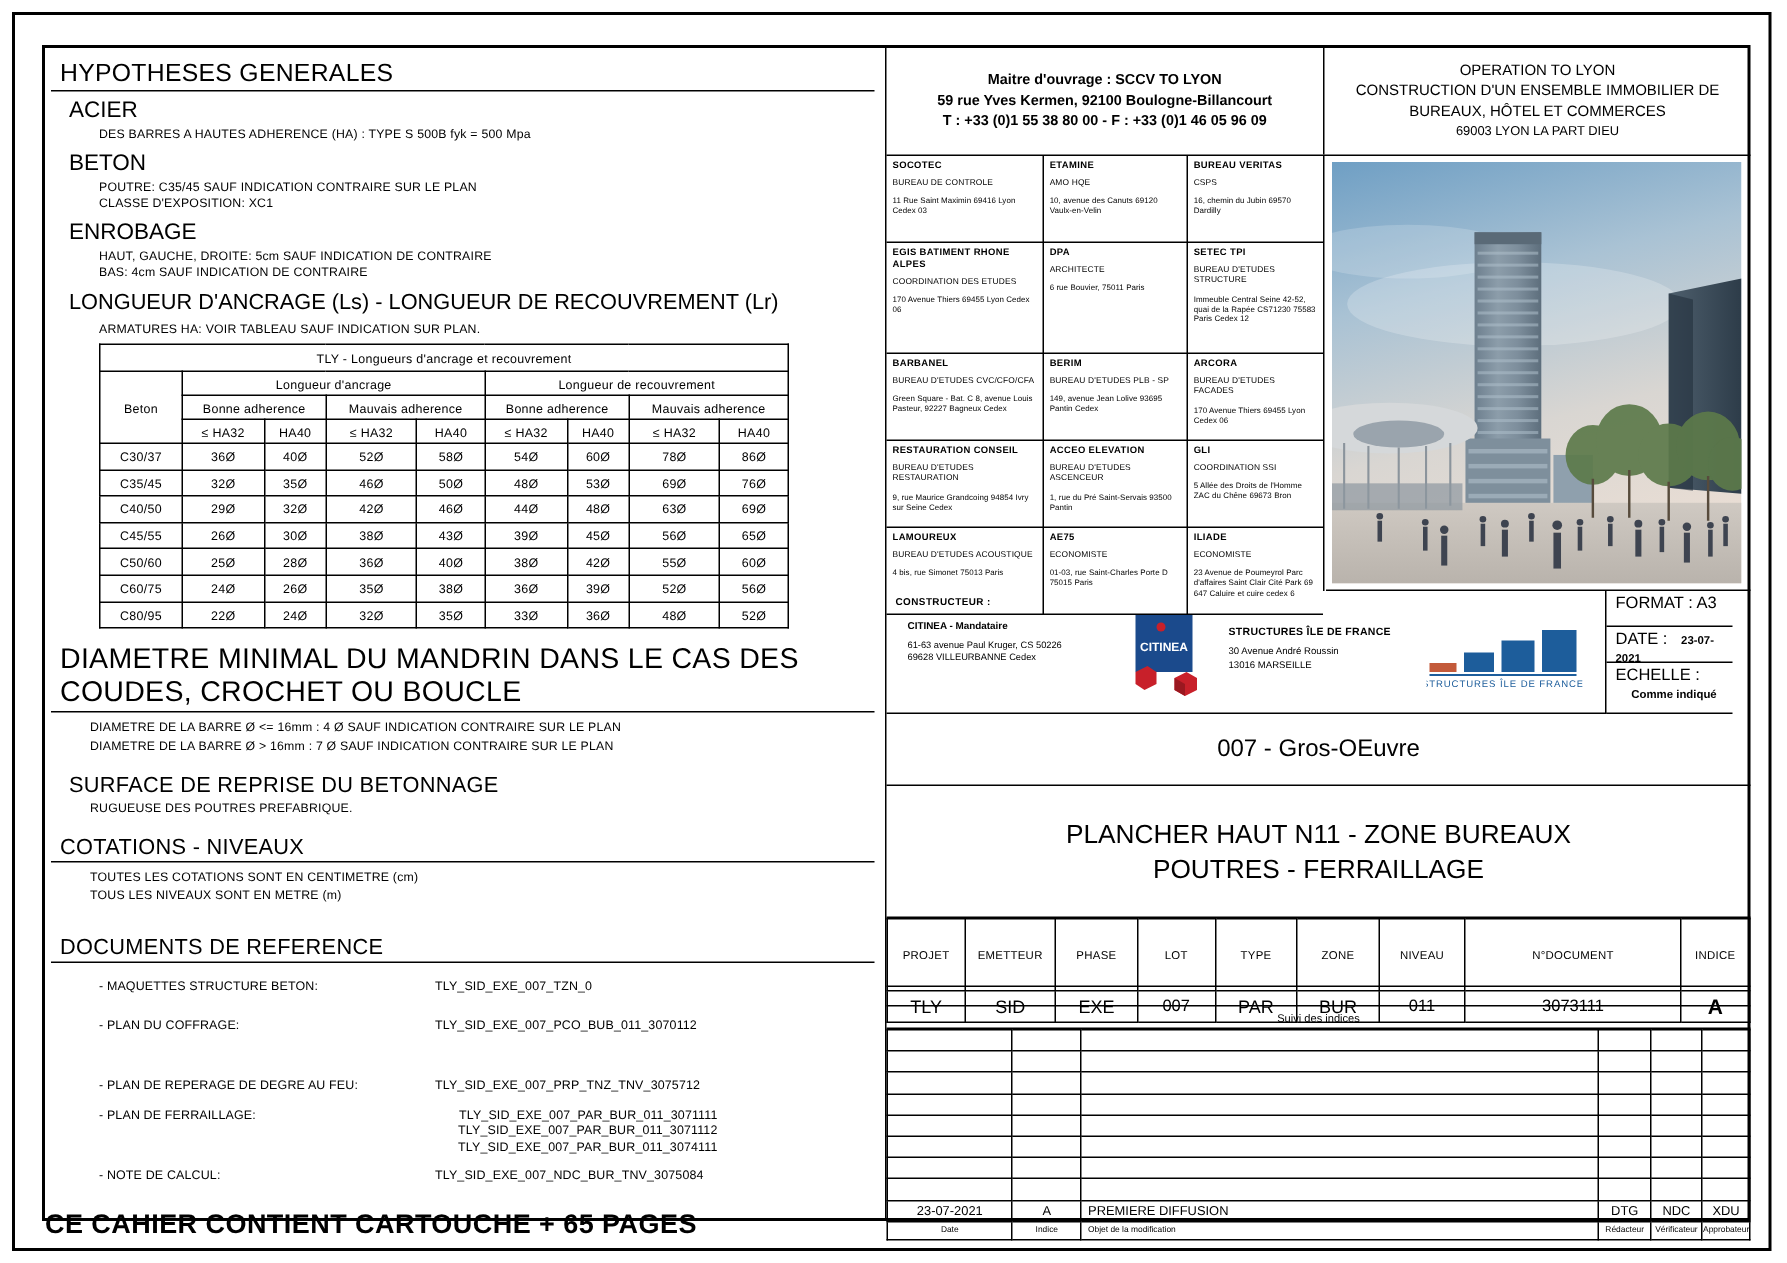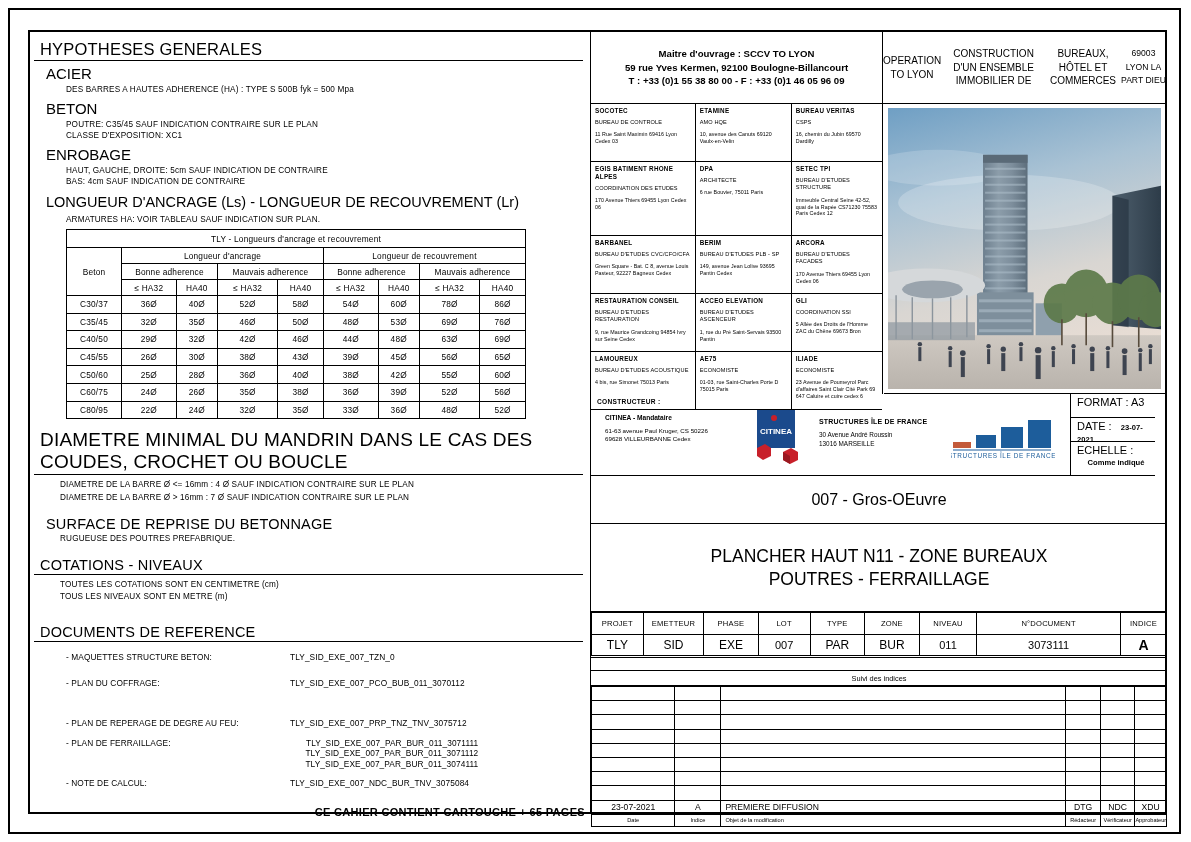--- a/index.html
+++ b/index.html
@@ -21,28 +21,28 @@
   
   .lstable{border-collapse:collapse;margin-left:36px;margin-top:4px;width:460px;padding-left:15px;}
   .lstable td,.lstable th{border:1px solid #000;text-align:center;font-size:8.3px;font-weight:normal;padding:2.5px 0;letter-spacing:.2px;}
   .lstable .r{font-size:8.3px;padding:3.3px 0;}
   .lstable .tl{font-size:8.3px;padding:3.5px 0;}
 
   
   .refrow{position:relative;font-size:8.3px;height:13px;letter-spacing:.1px;}
   .refrow .lbl{position:absolute;left:36px;}
   .refrow .val{position:absolute;left:260px;font-size:8.3px;}
-  .bignote{text-align:right;font-size:11px;font-weight:bold;margin-top:14px;letter-spacing:.3px;}
+  .bignote{text-align:left;font-size:18px;font-weight:bold;margin-top:14px;letter-spacing:.3px;}
 
   
   .right-panel{position:absolute;left:590px;top:32px;width:577px;height:780px;box-sizing:border-box;border-left:1.5px solid #000;}
 
   .rp-head{position:absolute;left:0;top:0;width:100%;height:72px;border-bottom:1.5px solid #000;box-sizing:border-box;}
   .rp-head .mo{position:absolute;left:0;top:0;width:292px;height:100%;border-right:1.5px solid #000;box-sizing:border-box;display:flex;flex-direction:column;align-items:center;justify-content:center;font-size:9.6px;font-weight:bold;line-height:13.5px;text-align:center;}
-  .rp-head .op{position:absolute;left:292px;top:0;right:0;height:100%;display:flex;flex-direction:row;align-items:center;justify-content:center;font-size:10px;line-height:13.5px;text-align:center;}
+  .rp-head .op{position:absolute;left:292px;top:0;right:0;height:100%;display:flex;flex-direction:column;align-items:center;justify-content:center;font-size:10px;line-height:13.5px;text-align:center;}
   .rp-head .op .small{font-size:8.6px;}
 
   
   .contacts{position:absolute;left:0;top:72px;width:292px;height:290px;border-right:1.5px solid #000;box-sizing:border-box;}
   .crow{display:flex;width:100%;box-sizing:border-box;}
   .ccell{box-sizing:border-box;border-right:1px solid #000;border-bottom:1px solid #000;padding:3px 4px 2px 4px;overflow:hidden;}
   .ccell:last-child{border-right:none;}
   .ccell .nm{font-size:6.3px;font-weight:bold;line-height:8px;letter-spacing:.25px;}
   .ccell .ro{font-size:5.6px;line-height:7.4px;margin-top:4px;letter-spacing:.1px;}
   .ccell .ad{font-size:5.3px;line-height:6.8px;margin-top:5px;letter-spacing:.05px;}
@@ -68,21 +68,21 @@
   .fmtbox .fr{box-sizing:border-box;border-bottom:1px solid #000;padding:2px 0 2px 6px;font-size:11px;}
   .fmtbox .fr:last-child{border-bottom:none;}
   .fmtbox .fv{font-size:7.6px;font-weight:bold;}
   .fmtbox .ech-v{font-size:7.6px;font-weight:bold;text-align:center;padding-top:2px;}
 
   .lotrow{position:absolute;left:0;top:444px;width:100%;height:48px;border-bottom:1.5px solid #000;box-sizing:border-box;display:flex;align-items:center;justify-content:center;font-size:16px;}
   .titlerow{position:absolute;left:0;top:492px;width:100%;height:88px;border-bottom:1.5px solid #000;box-sizing:border-box;display:flex;flex-direction:column;align-items:center;justify-content:center;font-size:17.5px;line-height:23px;text-align:center;}
 
   
   .codetable{position:absolute;left:0;top:580px;width:100%;border-collapse:collapse;table-layout:fixed;}
-  .codetable th{border:1px solid #000;font-size:7.6px;font-weight:normal;padding:6px 0;text-align:center;letter-spacing:.2px;}
+  .codetable th{border:1px solid #000;font-size:7.6px;font-weight:normal;padding:19px 0;text-align:center;letter-spacing:.2px;}
   .codetable td{border:1px solid #000;font-size:12px;text-align:center;padding:2px 0;}
   .codetable td.ind{font-weight:bold;font-size:14px;}
 
   .blankband{position:absolute;left:0;top:625px;width:100%;height:14px;border-bottom:1px solid #000;border-top:1px solid #000;box-sizing:border-box;}
   .suivi{position:absolute;left:0;top:639px;width:100%;height:15px;border-bottom:1px solid #000;box-sizing:border-box;display:flex;align-items:center;justify-content:center;font-size:7.4px;}
 
   .revtable{position:absolute;left:0;top:654px;width:100%;border-collapse:collapse;table-layout:fixed;}
   .revtable td{border:1px solid #000;height:13.2px;font-size:8.4px;text-align:center;padding:0;}
   .revtable td.obj{text-align:left;padding-left:4px;font-size:8.6px;}
   .revtable tr.lastrow td{font-size:8.6px;}

